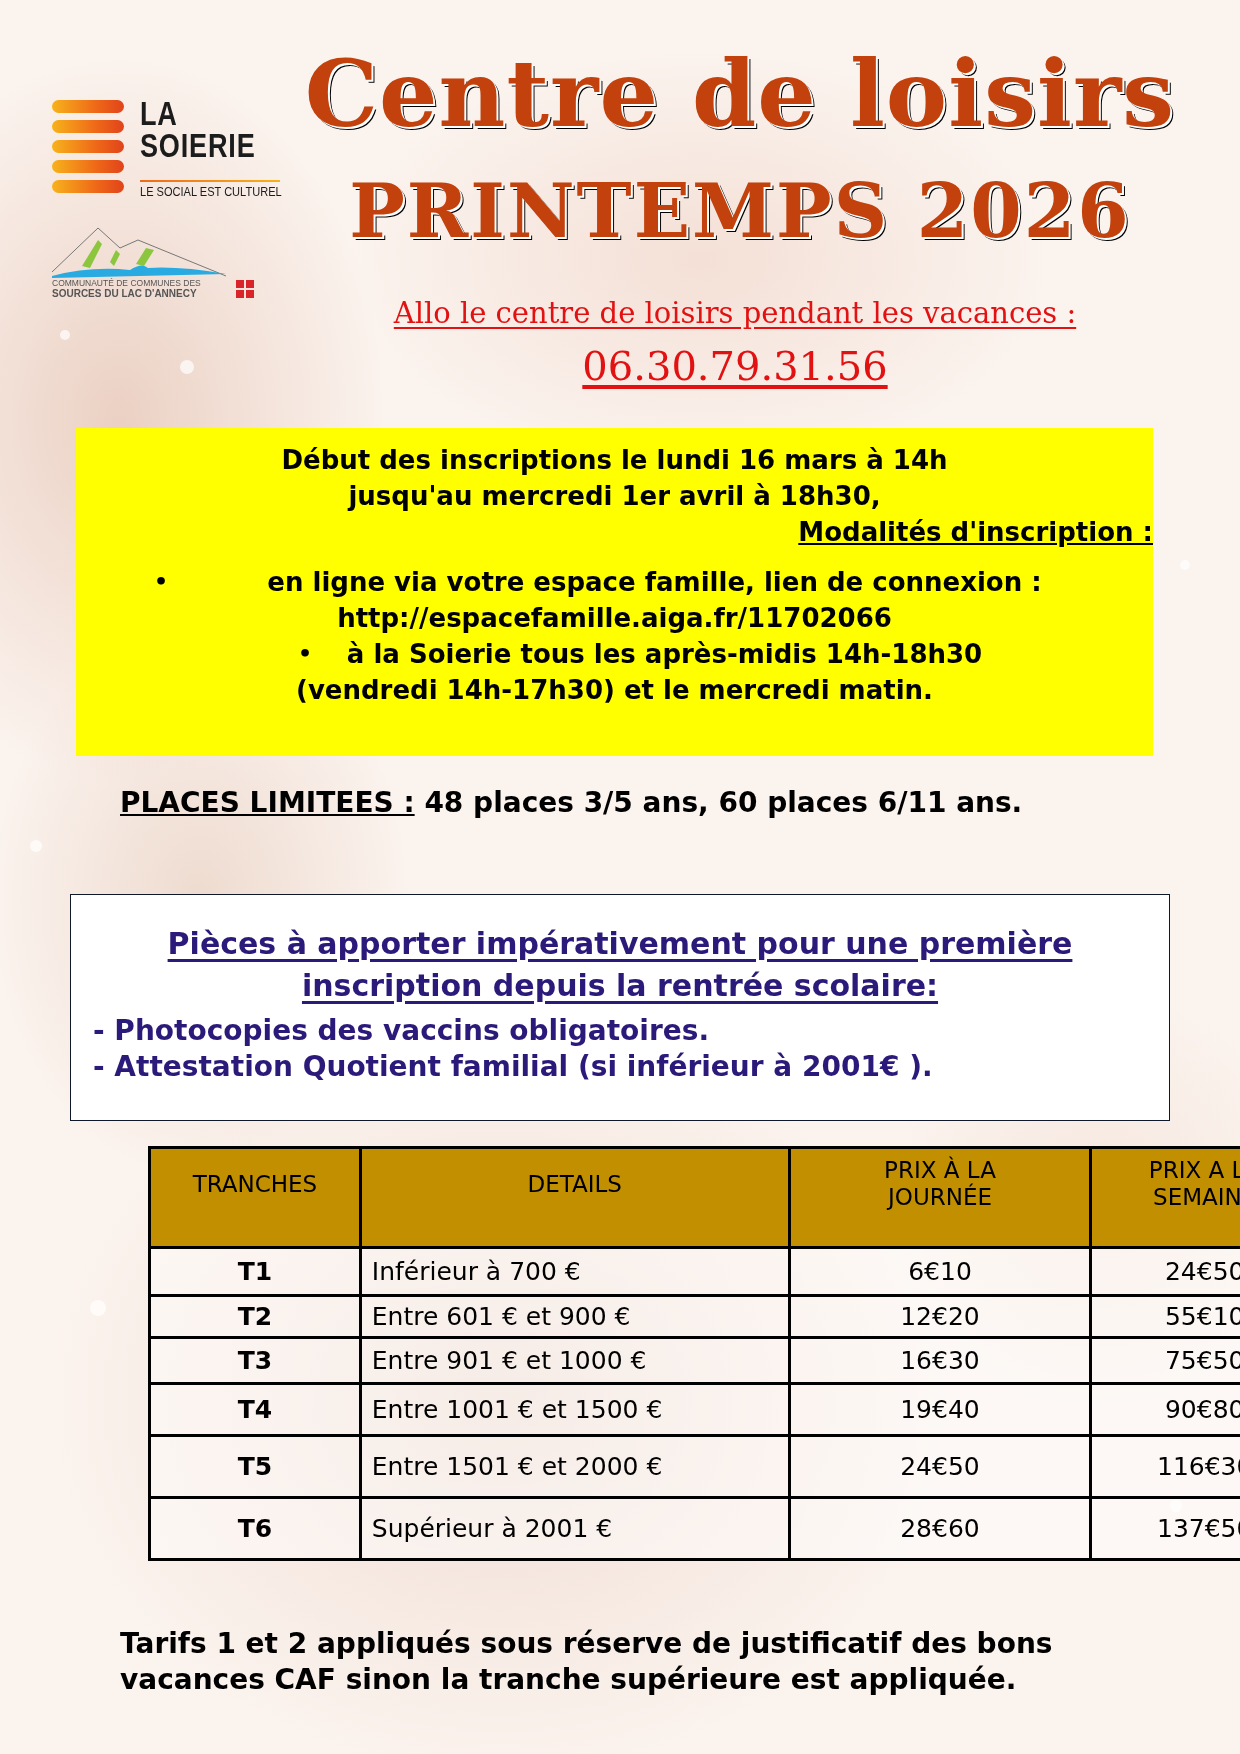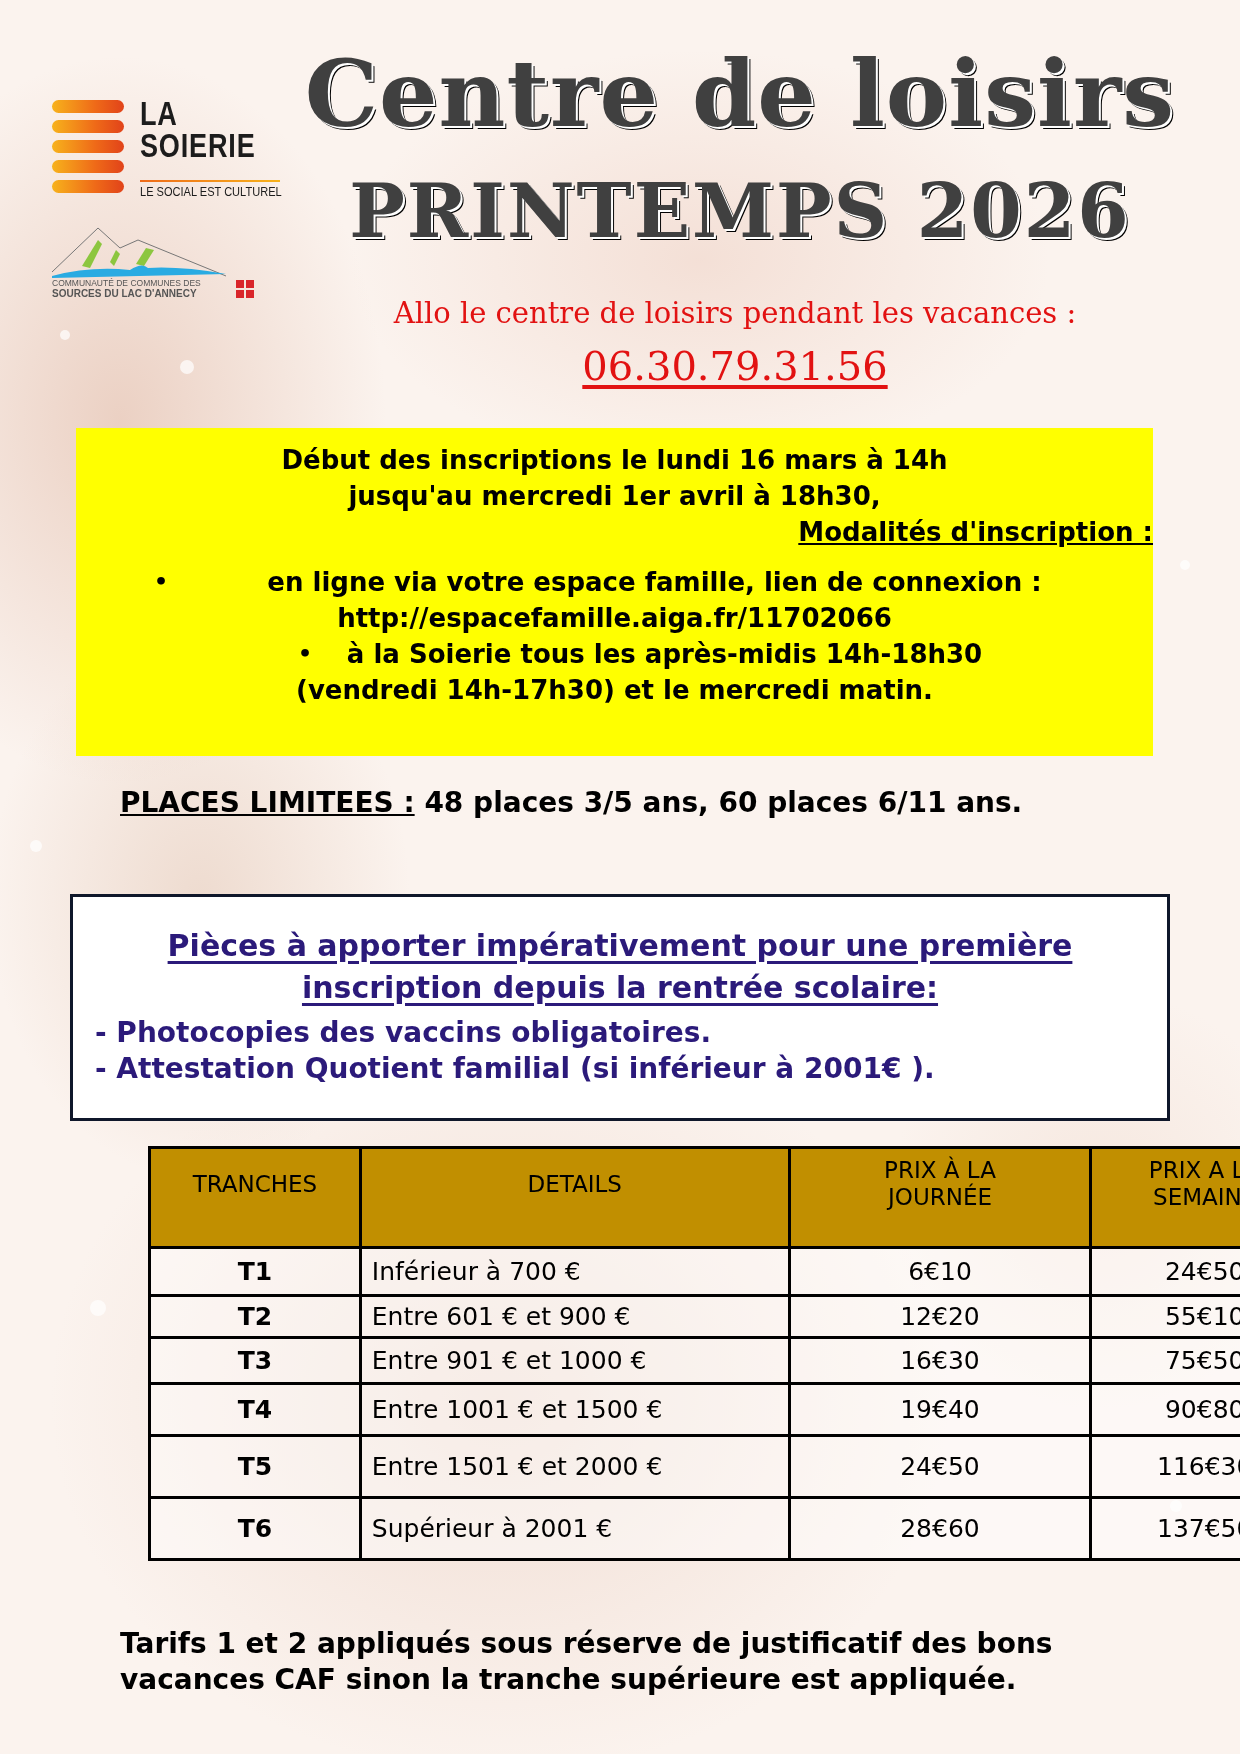--- a/index.html
+++ b/index.html
@@ -34,30 +34,30 @@
   .logo-cc { position: absolute; left: 50px; top: 222px; width: 210px; height: 82px; }
   .logo-cc svg { position: absolute; left: 0; top: 0; }
   .cc-line1 { position: absolute; left: 2px; top: 56px; font-family: "Liberation Sans", sans-serif; font-size: 8.5px; color: #555; white-space: nowrap; }
   .cc-line2 { position: absolute; left: 2px; top: 66px; font-family: "Liberation Sans", sans-serif; font-size: 10px; font-weight: bold; color: #555; white-space: nowrap; }
   .cc-cross { position: absolute; left: 186px; top: 58px; width: 18px; height: 18px; display: grid; grid-template-columns: 8px 8px; gap: 2px; }
   .cc-cross i { background: #d9252a; display: block; }
 
   
   .title {
     position: absolute; left: 290px; width: 900px; text-align: center;
-    font-family: "DejaVu Serif", serif; color: #404040;
+    font-family: "DejaVu Serif", serif; color: #c2410c;
     text-shadow: 2px 2px 0 #fff, 3px 3px 0 #000;
   }
   .title-1 { top: 40px; font-size: 92px; letter-spacing: 1px; }
   .title-2 { top: 168px; font-size: 74px; letter-spacing: 2px; }
 
   .allo {
     position: absolute; left: 330px; width: 810px; top: 296px; text-align: center;
     font-family: "DejaVu Serif", serif; color: #e21212; font-size: 29px;
-    text-underline-offset: 4px;
+    text-decoration: underline; text-underline-offset: 4px;
   }
   .phone {
     position: absolute; left: 330px; width: 810px; top: 343px; text-align: center;
     font-family: "DejaVu Serif", serif; color: #e21212; font-size: 40px;
     text-decoration: underline; text-underline-offset: 5px;
   }
 
   
   .yellow-box {
     position: absolute; left: 76px; top: 428px; width: 1077px; height: 328px;
@@ -72,21 +72,21 @@
 
   .places {
     position: absolute; left: 120px; top: 786px; width: 1050px;
     font-weight: bold; font-size: 28px;
   }
   .places .u { text-decoration: underline; }
 
   
   .pieces-box {
     position: absolute; left: 70px; top: 894px; width: 1100px; height: 227px;
-    border: 3px solid #0f172a; background: #fff;
+    border: 1px solid #0f172a; background: #fff;
     font-weight: bold; color: #2b1a7a; font-size: 30px;
   }
   .pieces-title { text-align: center; line-height: 42px; margin-top: 28px; }
   .pieces-title span { text-decoration: underline; text-underline-offset: 5px; }
   .pieces-list { margin-left: 22px; margin-top: 6px; font-size: 28px; line-height: 36px; }
 
   
   .tarifs {
     position: absolute; left: 148px; top: 1146px; width: 1172px;
     border-collapse: collapse; font-size: 25px;

